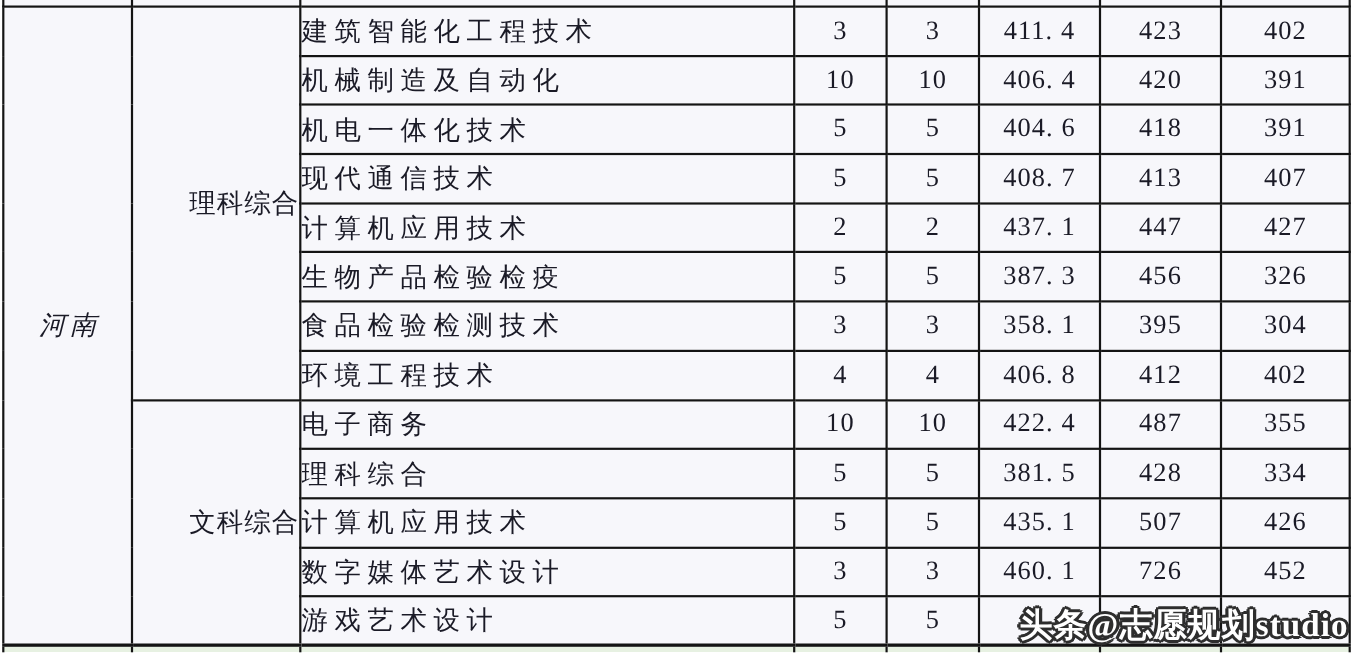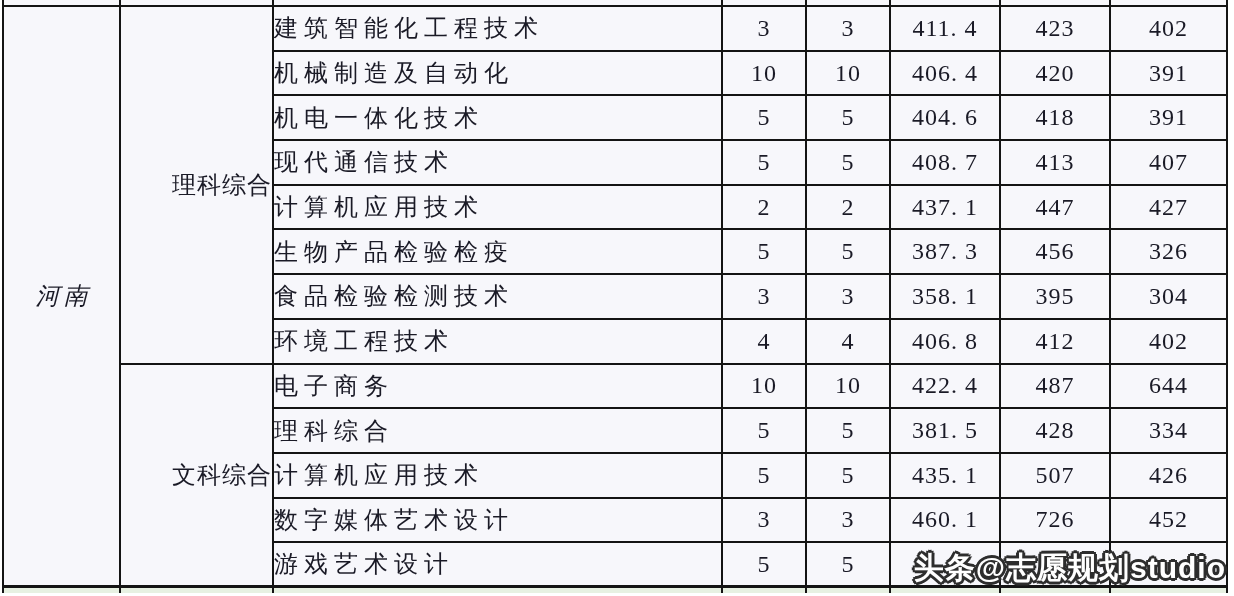--- a/index.html
+++ b/index.html
@@ -51,21 +51,21 @@
     letter-spacing:6px;
   }
   td.num{
     text-align:center;
     letter-spacing:1px;
   }
   .watermark{
     position:absolute;
     right:8px;
     bottom:7px;
-    font-family:Liberation Sans, sans-serif;
+    font-family:Liberation Serif, serif;
     font-weight:700;
     font-size:30px;
     color:#ffffff;
     letter-spacing:1px;
     text-shadow:
       -2px -2px 0 #2e2e2e, 2px -2px 0 #2e2e2e,
       -2px  2px 0 #2e2e2e, 2px  2px 0 #2e2e2e,
       -3px  0   0 #2e2e2e, 3px  0   0 #2e2e2e,
        0   -3px 0 #2e2e2e, 0    3px 0 #2e2e2e;
     z-index:5;
@@ -163,21 +163,21 @@
           <td class="num">412</td>
           <td class="num">402</td>
         </tr>
         <tr class="data-row">
           <td class="category" rowspan="5">文科综合</td>
           <td class="major">电子商务</td>
           <td class="num">10</td>
           <td class="num">10</td>
           <td class="num">422. 4</td>
           <td class="num">487</td>
-          <td class="num">644</td>
+          <td class="num">355</td>
         </tr>
         <tr class="data-row">
           <td class="major">理科综合</td>
           <td class="num">5</td>
           <td class="num">5</td>
           <td class="num">381. 5</td>
           <td class="num">428</td>
           <td class="num">334</td>
         </tr>
         <tr class="data-row">

